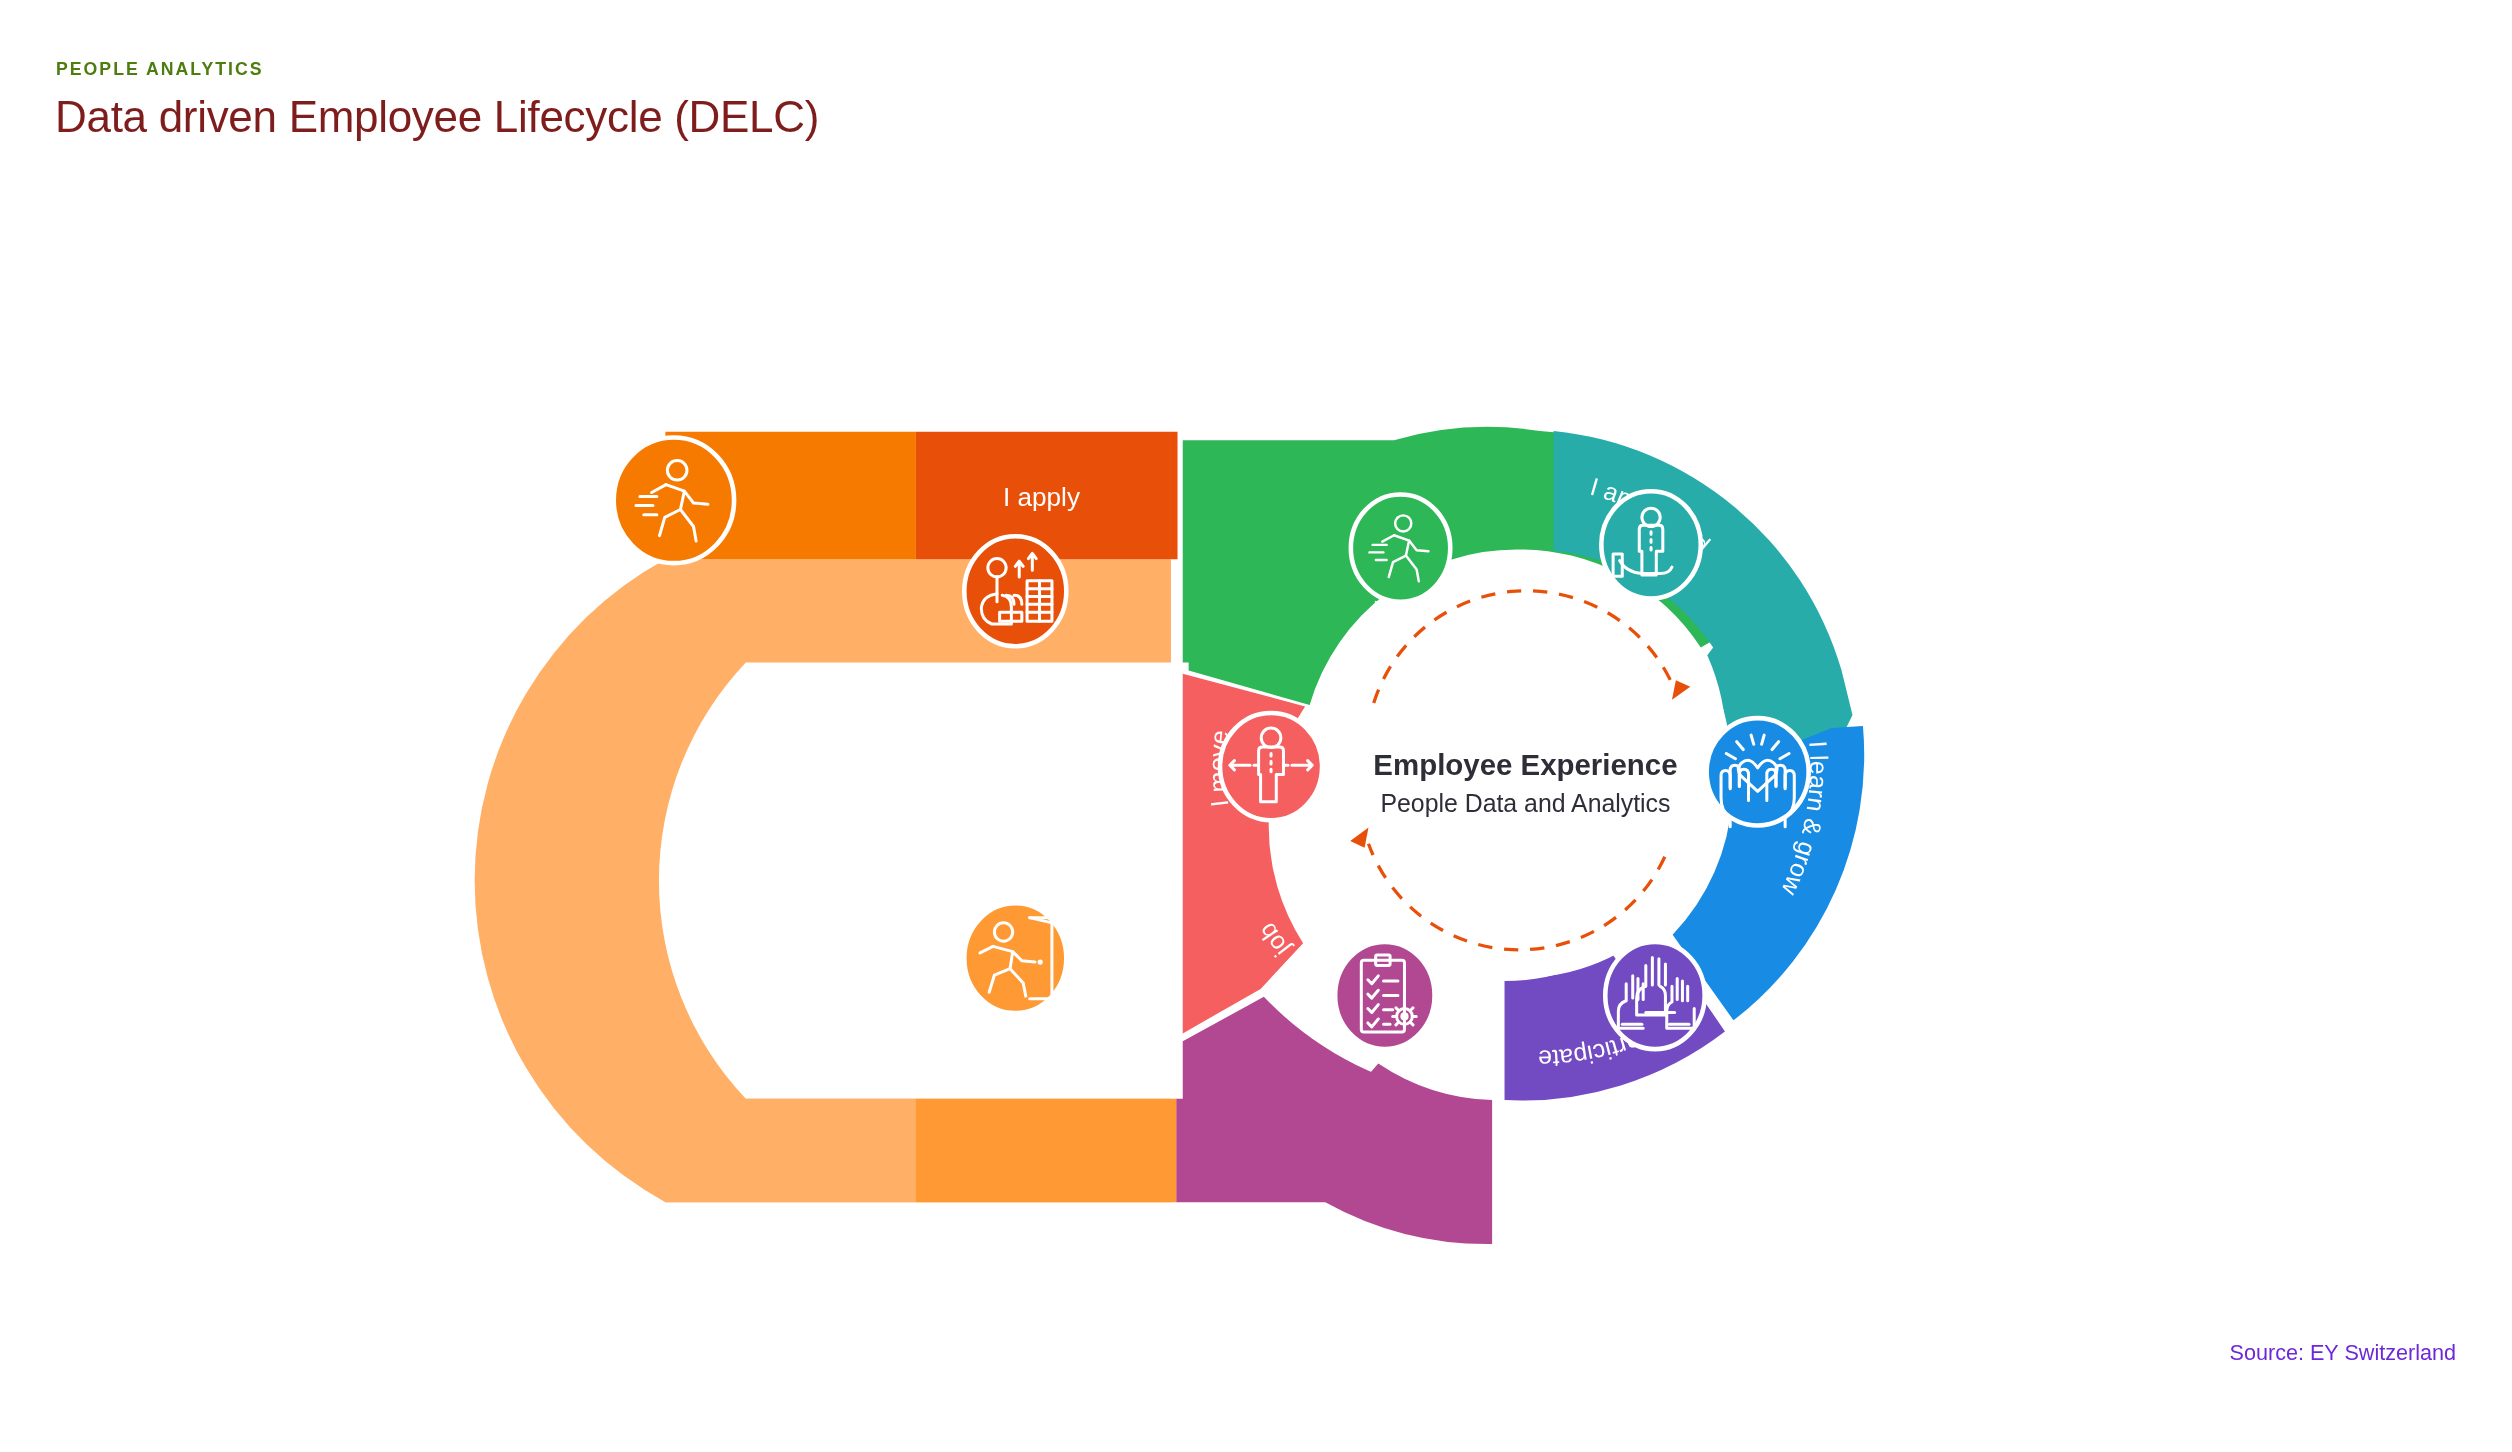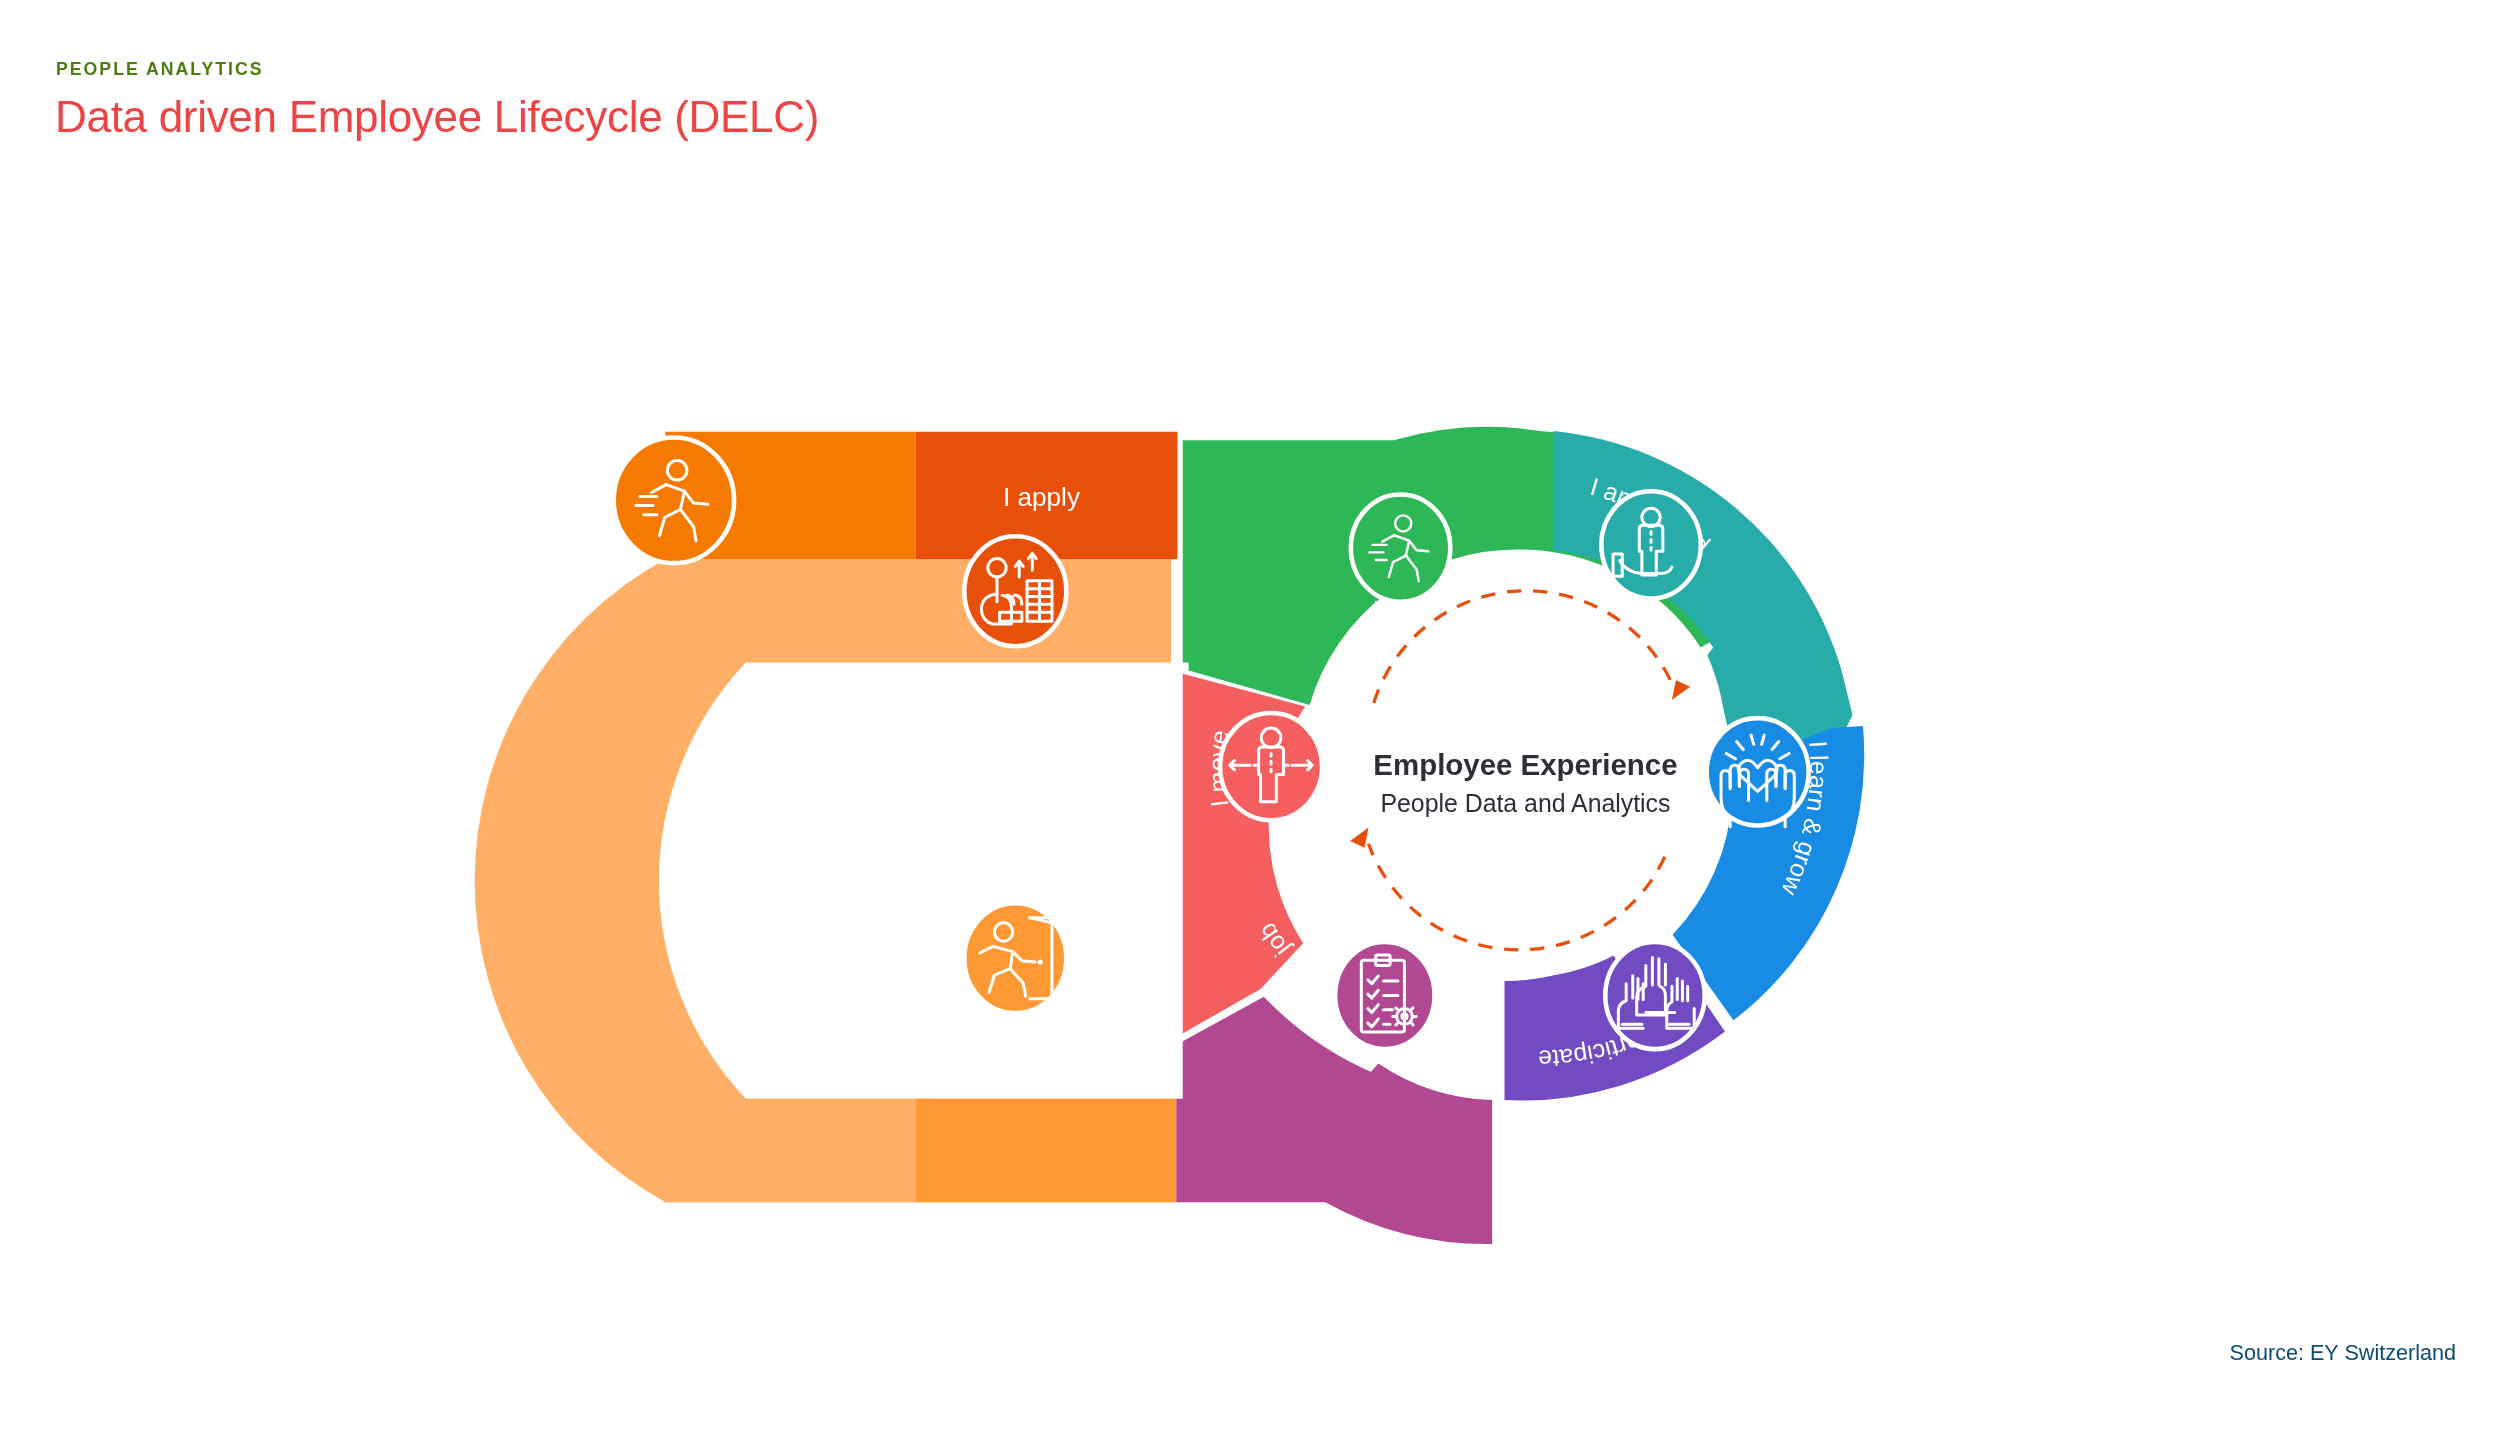--- a/index.html
+++ b/index.html
@@ -1,22 +1,22 @@
 <!DOCTYPE html>
 <html style="font-size:10.5px"><head>
 <meta charset="utf-8">
 <style>
   html,body{margin:0;padding:0;background:#fff;}
   body{width:2512px;height:1452px;position:relative;overflow:hidden;
        font-family:"Liberation Sans",sans-serif;color:#2E2E38;}
   .eyebrow{position:absolute;left:56px;top:59px;font-size:17.7px;letter-spacing:2px;
            color:#4d7c0f;font-weight:600;}
-  .title{position:absolute;left:55px;top:92px;font-size:44px;font-weight:400;color:#ef4444;
+  .title{position:absolute;left:55px;top:92px;font-size:44px;font-weight:400;color:#7f1d1d;
          letter-spacing:-0.3px;}
-  .source{position:absolute;right:56px;top:1340px;font-size:21.6px;color:#0c4a6e;text-align:right;}
+  .source{position:absolute;right:56px;top:1340px;font-size:21.6px;color:#6d28d9;text-align:right;}
   #stage{position:absolute;left:0;top:0;width:2512px;height:1452px;}
   svg{display:block;}
   .seglabel{fill:#fff;font-family:"Liberation Sans",sans-serif;font-size:38px;}
   .barlabel{fill:#fff;font-family:"Liberation Sans",sans-serif;font-size:40px;}
   .ctr-title{fill:#2E2E38;font-family:"Liberation Sans",sans-serif;font-size:45px;font-weight:700;}
   .ctr-sub{fill:#2E2E38;font-family:"Liberation Sans",sans-serif;font-size:38px;font-weight:400;}
   .ico{fill:none;stroke:#fff;stroke-width:4.6;stroke-linecap:round;stroke-linejoin:round;}
   .icoF{fill:#fff;stroke:none;}
 </style>
 </head>

